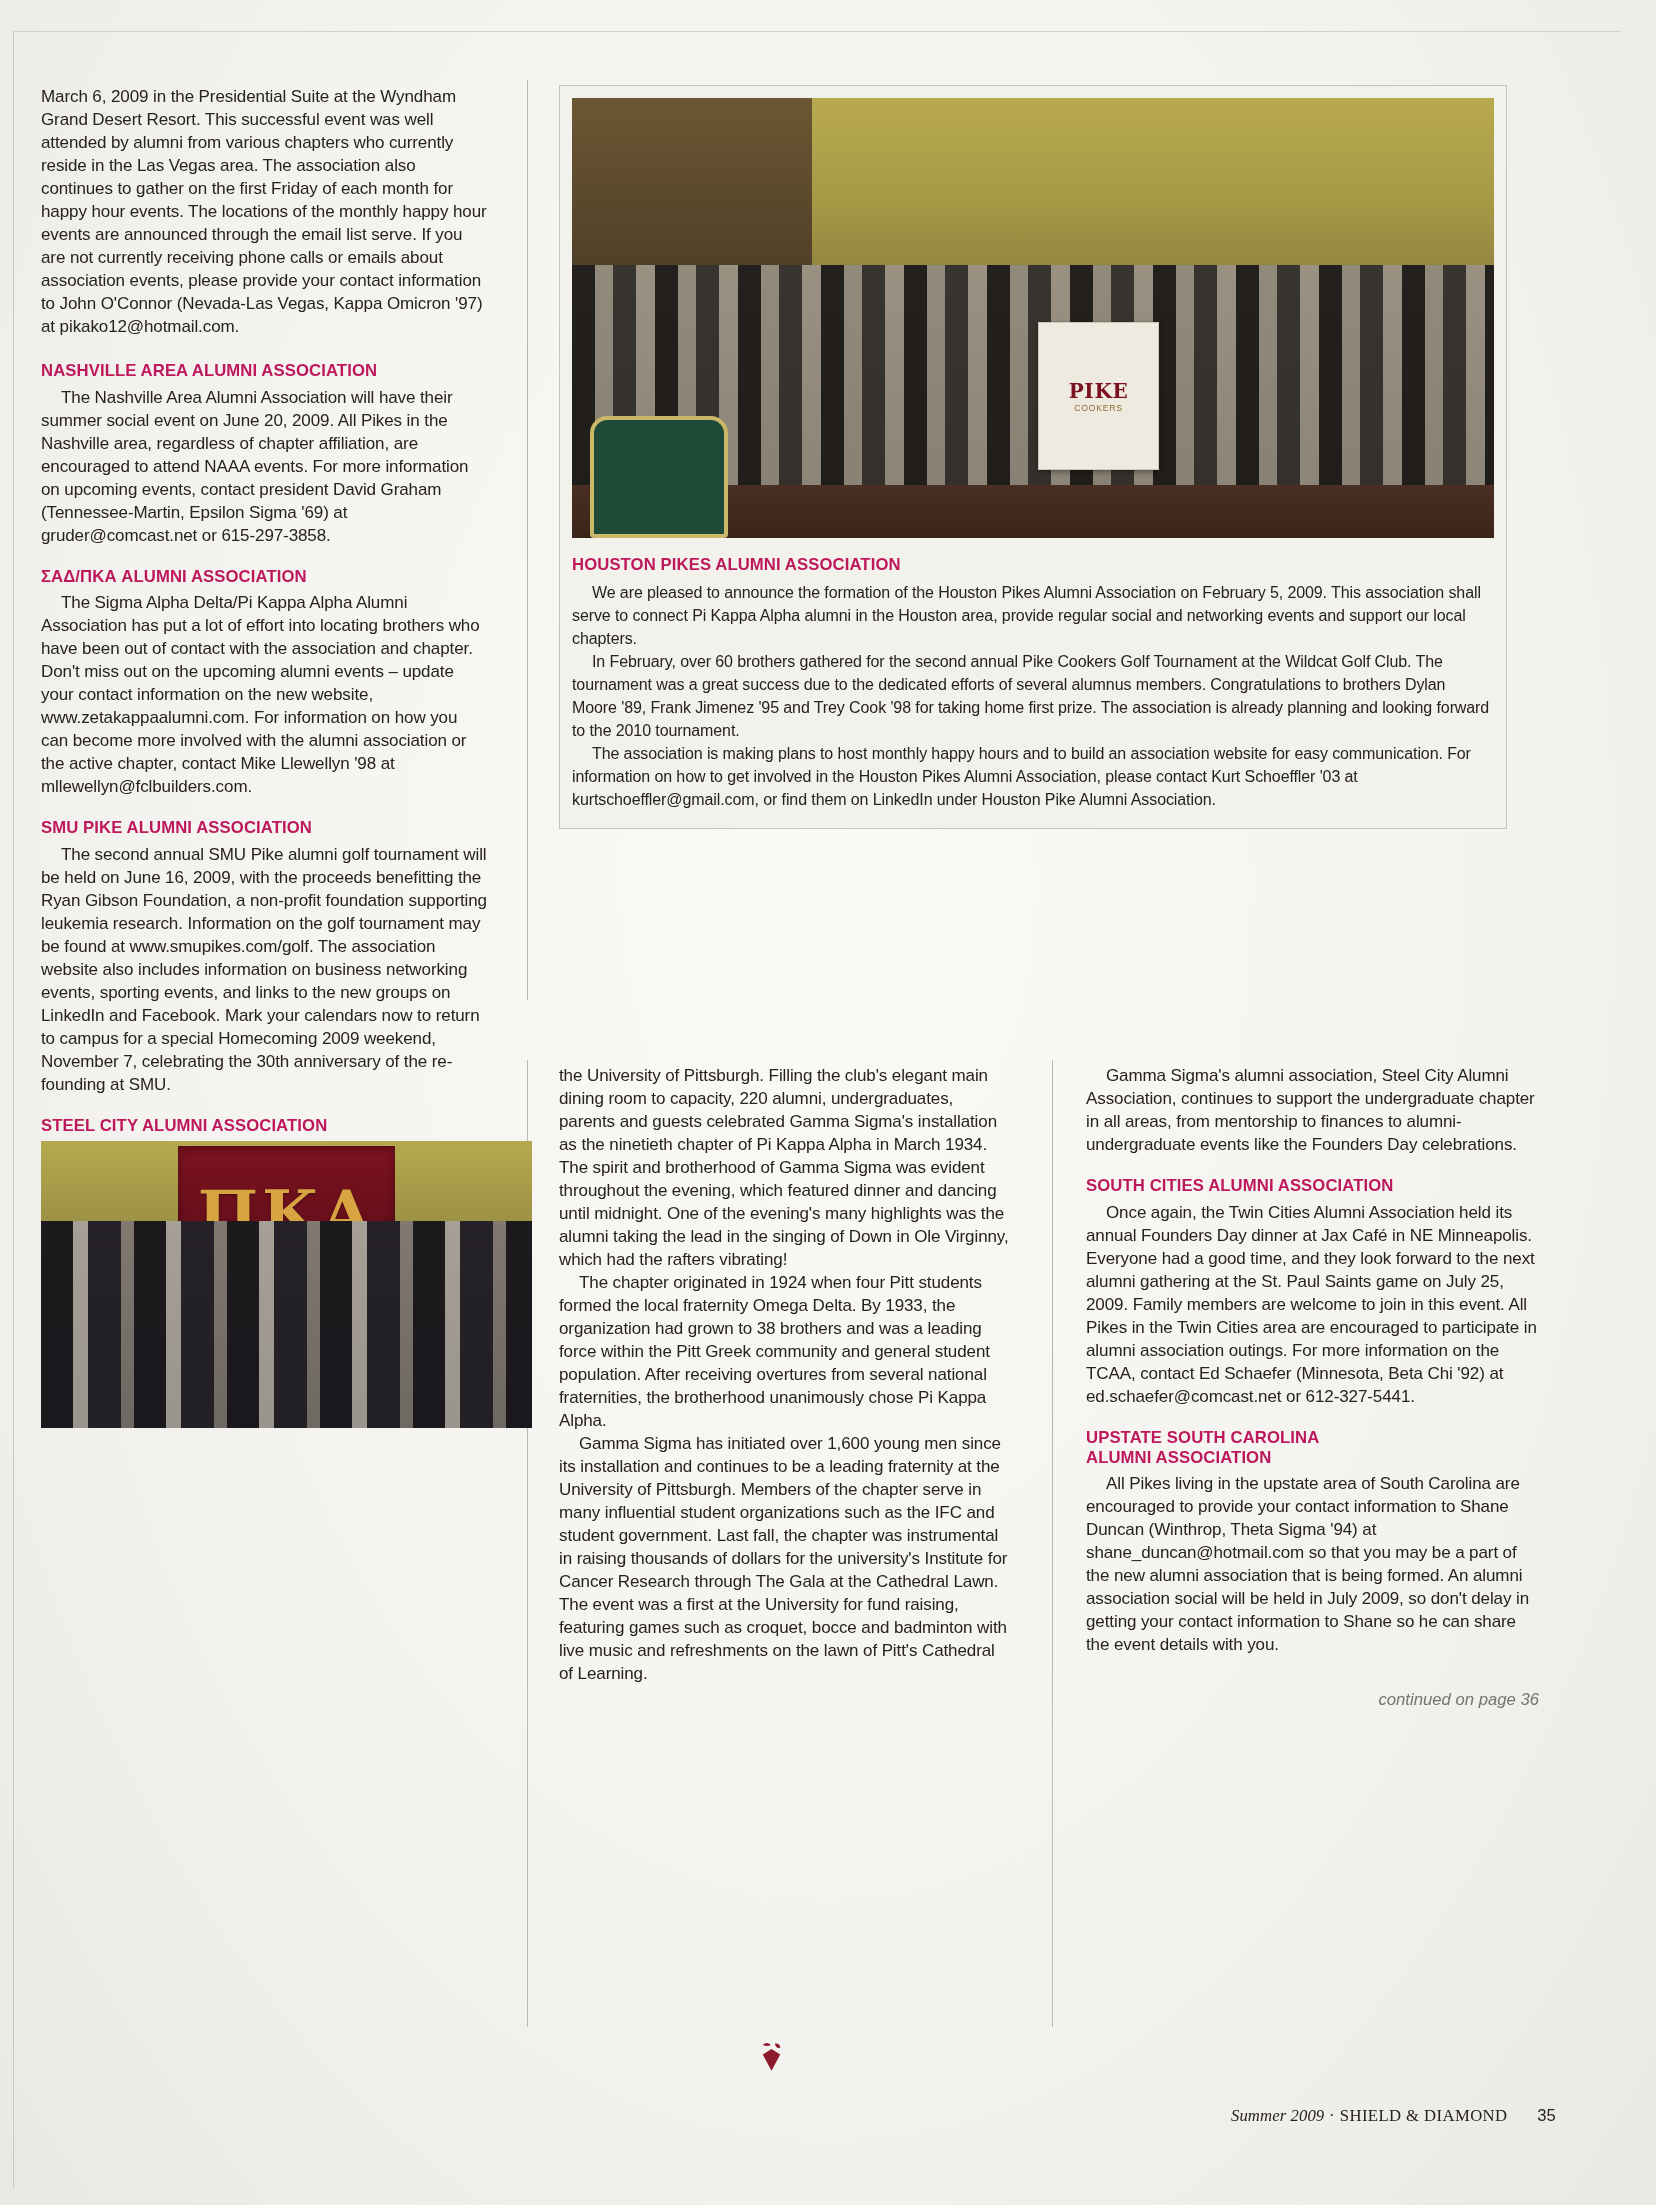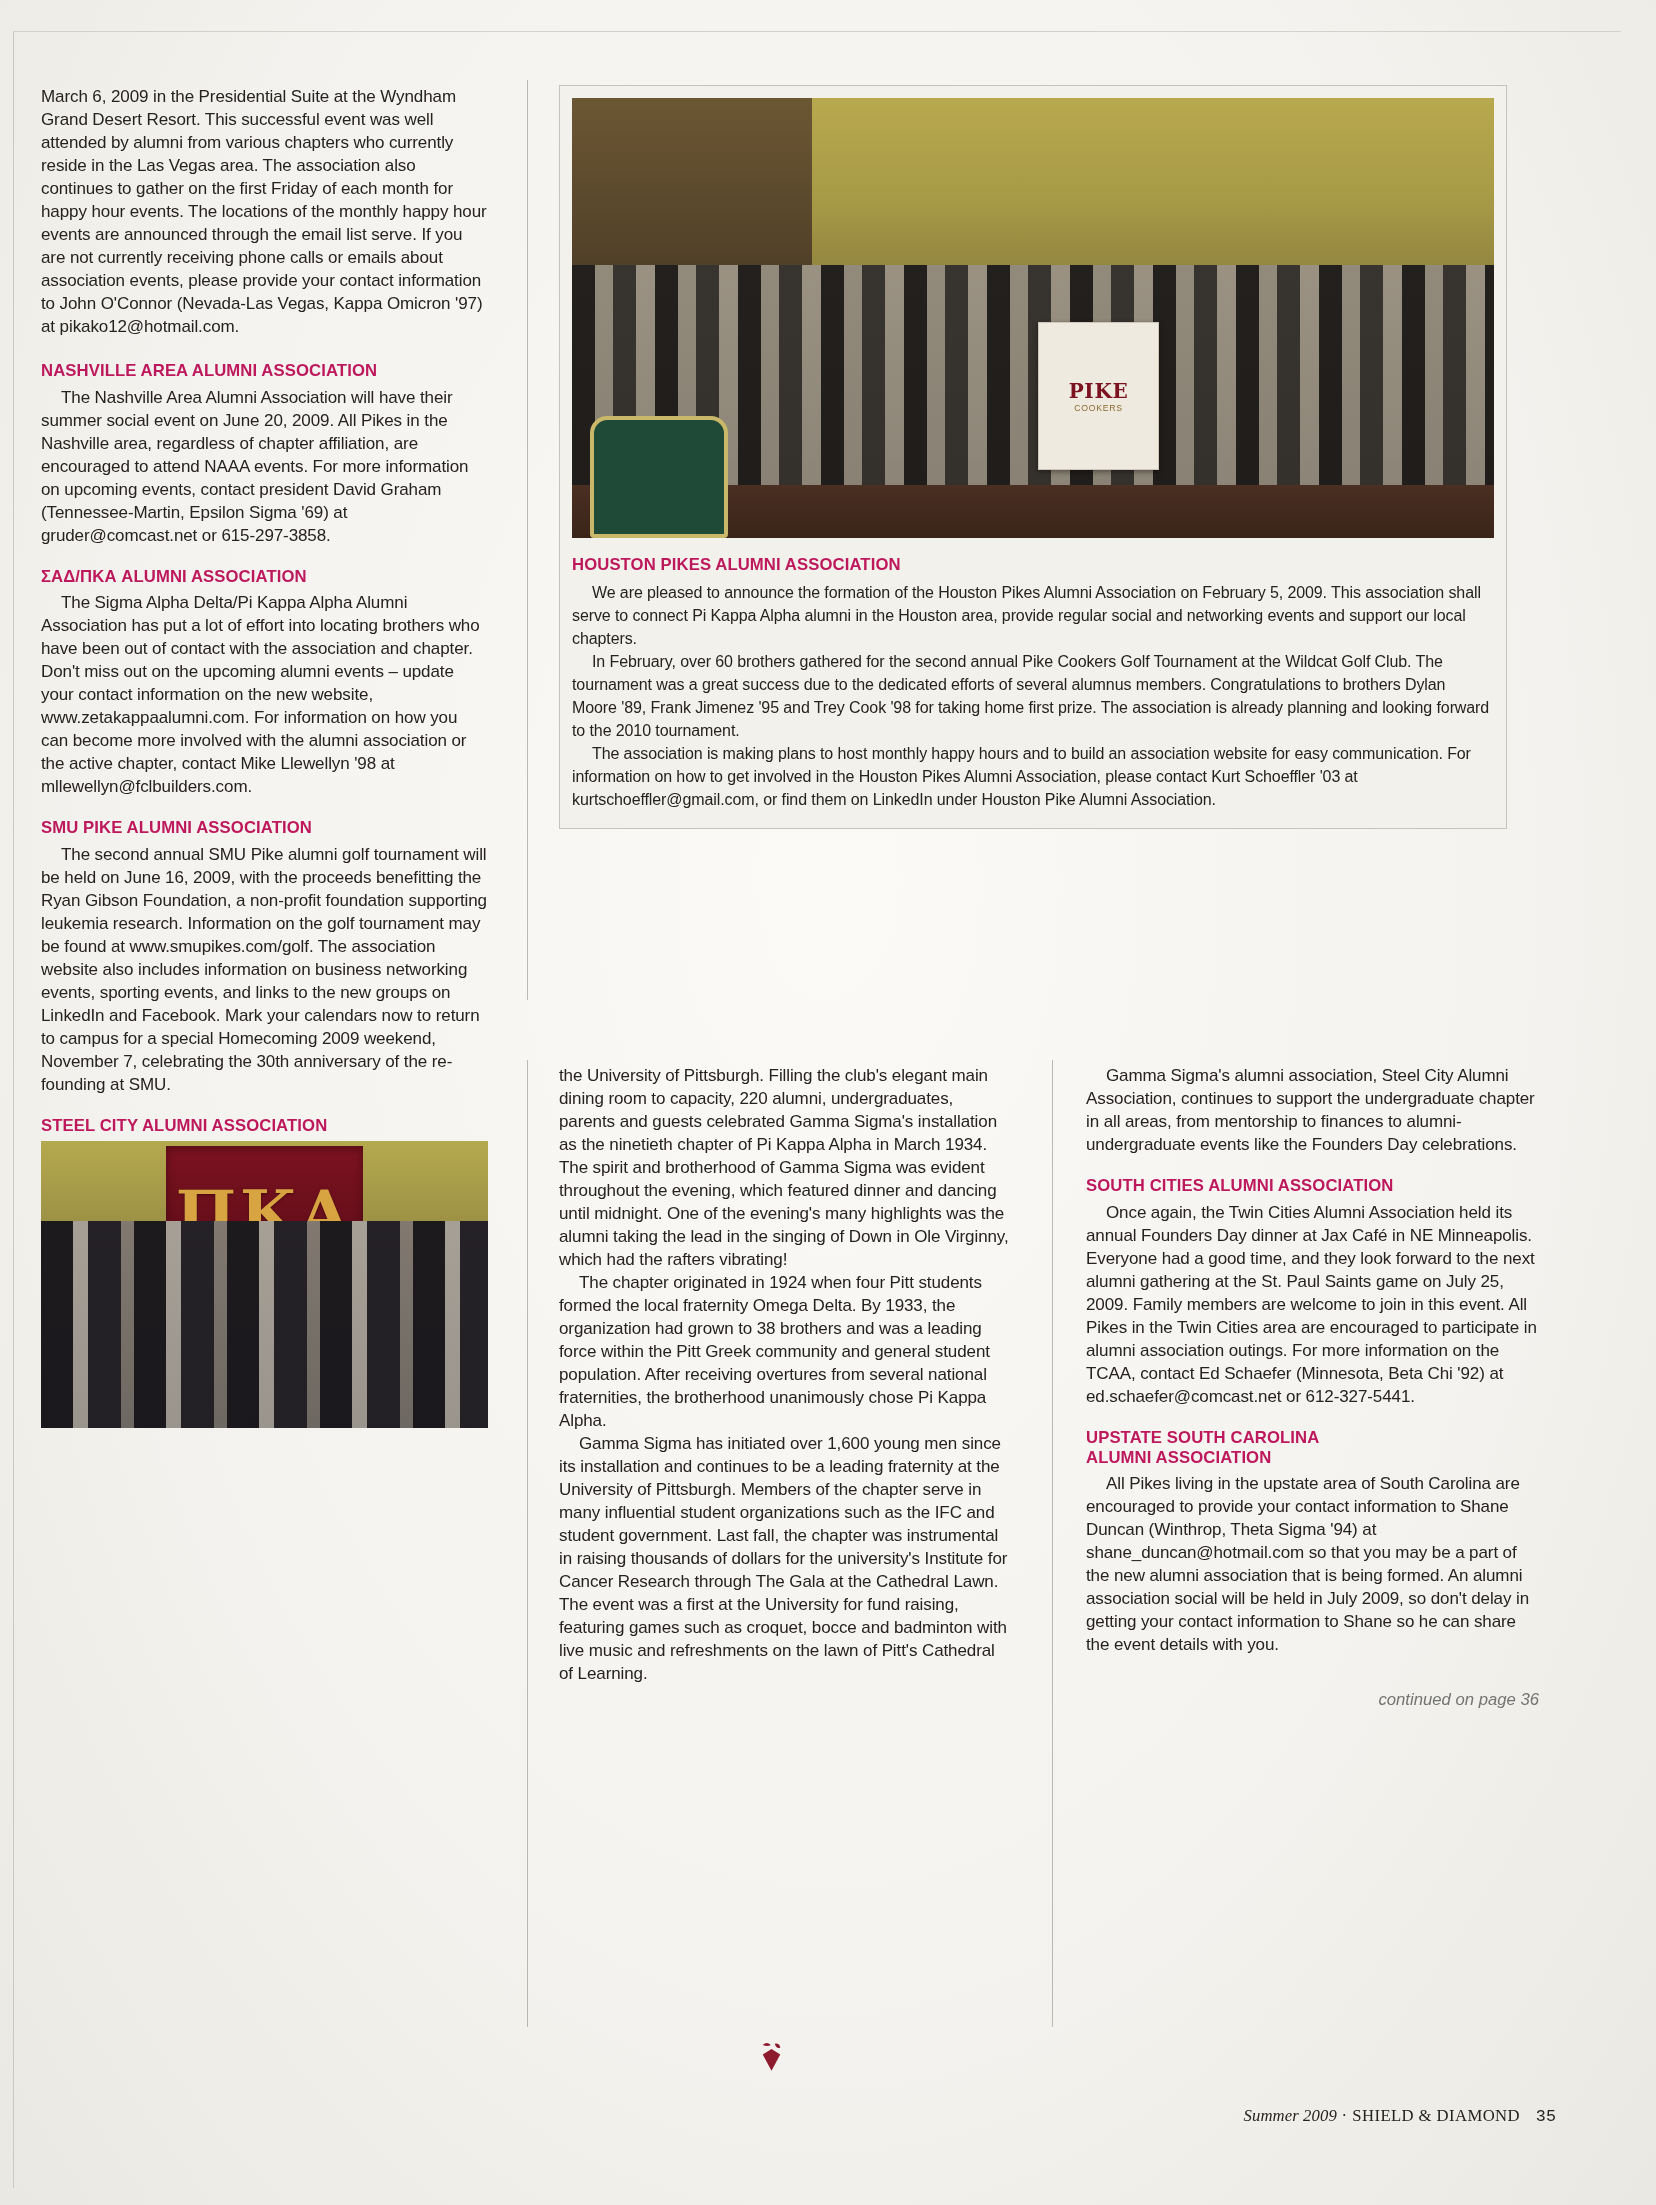--- a/index.html
+++ b/index.html
@@ -105,20 +105,21 @@
     width:100%;
     overflow:hidden;
     background:#ef4444;
   }
   .photo-group{
     height:440px;
   }
   .photo-steel{
     height:287px;
     margin-top:4px;
+    padding-left:44px;
   }
   .ph-room{
     position:absolute; inset:0;
     background:
       linear-gradient(180deg,#b8a94e 0%, #a89b47 22%, #8d7f3c 44%, #5d4a32 62%, #4a3626 100%);
   }
   .ph-room2{
     position:absolute; inset:0;
     background:
       linear-gradient(180deg,#b5a94f 0%, #9b9044 30%, #6d6332 55%, #3b2f22 100%);
@@ -215,21 +216,21 @@
   .footer{
     position:absolute;
     right:100px; bottom:79px;
     font-size:16.7px;
     color:#262220;
     letter-spacing:0.1px;
     white-space:nowrap;
   }
   .footer .issue{ font-style:italic; font-family:"Liberation Serif", serif; }
   .footer .mast{ font-family:"Liberation Serif", serif; letter-spacing:0.4px; }
-  .footer .pg{ font-family:Liberation Mono, monospace; margin-left:11px; }
+  .footer .pg{ font-family:Liberation Sans, sans-serif; margin-left:25px; }
 
   .endmark{
     position:absolute;
     left:760px; top:2041px;
     width:23px; height:31px;
   }
 </style>
 </head>
 <body>
 

